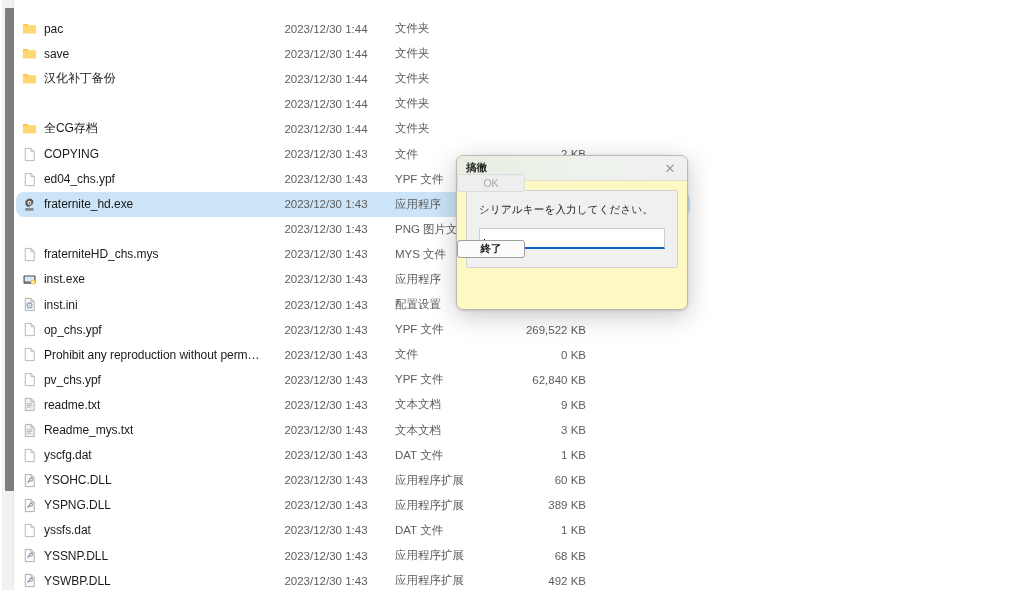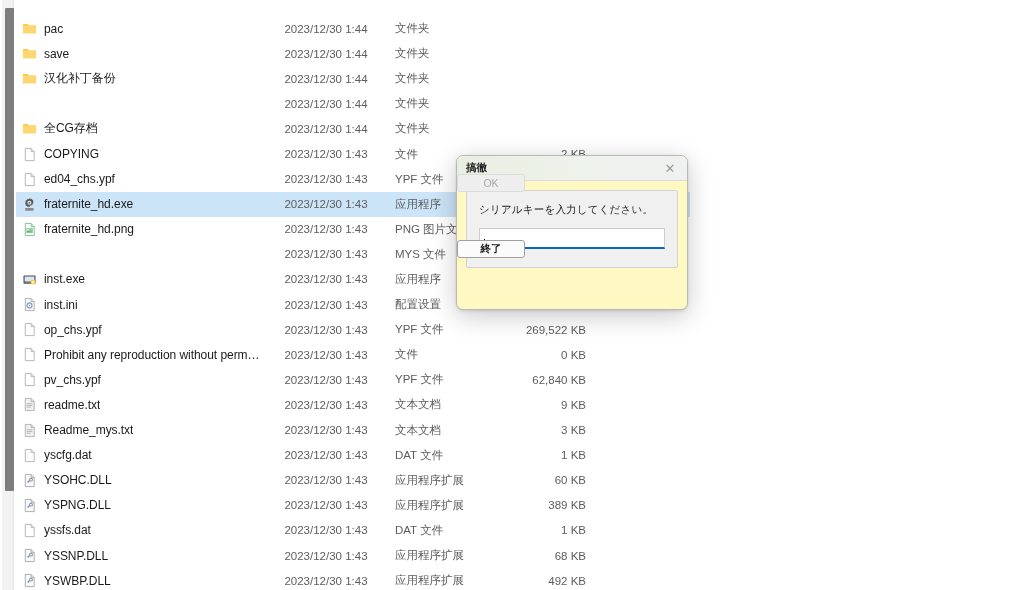--- a/index.html
+++ b/index.html
@@ -59,21 +59,21 @@
     position: relative;
     height: 25.1px;
     display: flex;
     align-items: center;
     font-size: 12px;
     color: #1b1b1b;
     white-space: nowrap;
   }
   .file-row.selected {
     background: #cce4f7;
-    border-radius: 1px;
+    border-radius: 8px;
   }
 
   .cell-name {
     position: absolute;
     left: 6px;
     display: flex;
     align-items: center;
     gap: 7px;
     width: 238px;
     overflow: hidden;
@@ -338,37 +338,34 @@
                 <rect x="3.4" y="11.6" width="9" height="3" rx="0.5" fill="#8a8a8a"></rect>
               </svg>
             </span>
             <span class="name-text">fraternite_hd.exe</span>
           </div>
           <div class="cell-date">2023/12/30 1:43</div>
           <div class="cell-type">应用程序</div>
           <div class="cell-size"></div>
         </div>
         <div class="file-row">
-          <div class="cell-name">
-            <span class="icn">
-              <svg class="icn" viewBox="0 0 16 16">
-                <path d="M3.5 1.5h6.2L13 4.9V14.5H3.5z" fill="#fff" stroke="#7fbf8f" stroke-width="1"></path>
-                <path d="M9.7 1.6v3.3H13" fill="none" stroke="#7fbf8f" stroke-width="1"></path>
-                <rect x="4.6" y="6.4" width="7" height="5" fill="#8ed39b"></rect>
-                <circle cx="6.4" cy="8.1" r="0.85" fill="#fff"></circle>
-                <path d="M4.8 11.2l2.1-2.2 1.7 1.7 1.3-1.1 1.5 1.6z" fill="#5fae72"></path>
-              </svg>
-            </span>
-            <span class="name-text">fraternite_hd.png</span>
-          </div>
           <div class="cell-date">2023/12/30 1:43</div>
           <div class="cell-type">PNG 图片文件</div>
           <div class="cell-size"></div>
         </div>
         <div class="file-row">
+          <div class="cell-name">
+            <span class="icn">
+              <svg class="icn" viewBox="0 0 16 16">
+                <path d="M3.5 1.5h6.2L13 4.9V14.5H3.5z" fill="#fff" stroke="#b4b4b4" stroke-width="1"></path>
+                <path d="M9.7 1.6v3.3H13" fill="none" stroke="#b4b4b4" stroke-width="1"></path>
+              </svg>
+            </span>
+            <span class="name-text">fraterniteHD_chs.mys</span>
+          </div>
           <div class="cell-date">2023/12/30 1:43</div>
           <div class="cell-type">MYS 文件</div>
           <div class="cell-size"></div>
         </div>
         <div class="file-row">
           <div class="cell-name">
             <span class="icn">
               <svg class="icn" viewBox="0 0 16 16">
                 <rect x="1.6" y="3.6" width="12.8" height="8.8" rx="1" fill="#4a4a4a"></rect>
                 <rect x="2.8" y="4.8" width="10.4" height="5.4" fill="#d9e7f5"></rect>

